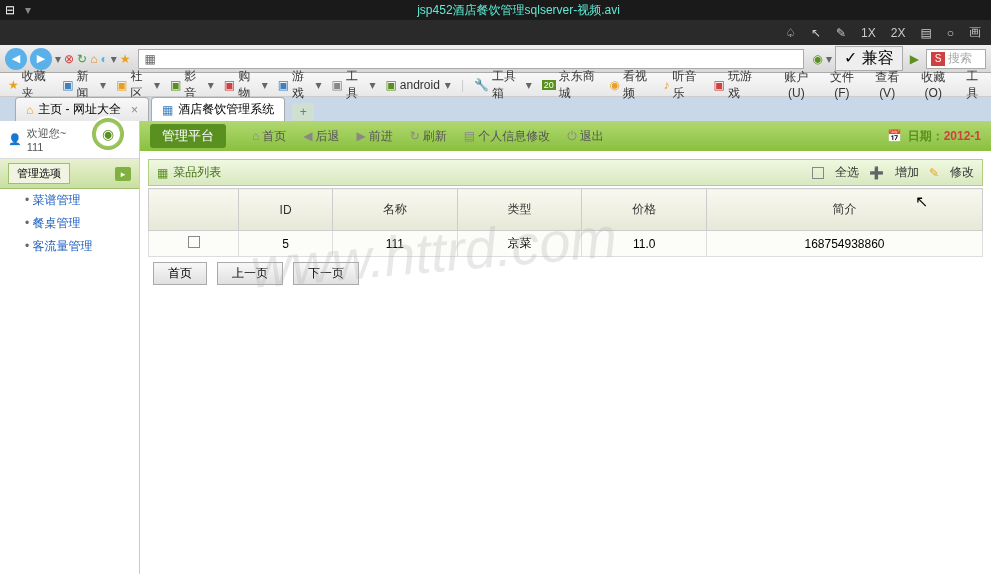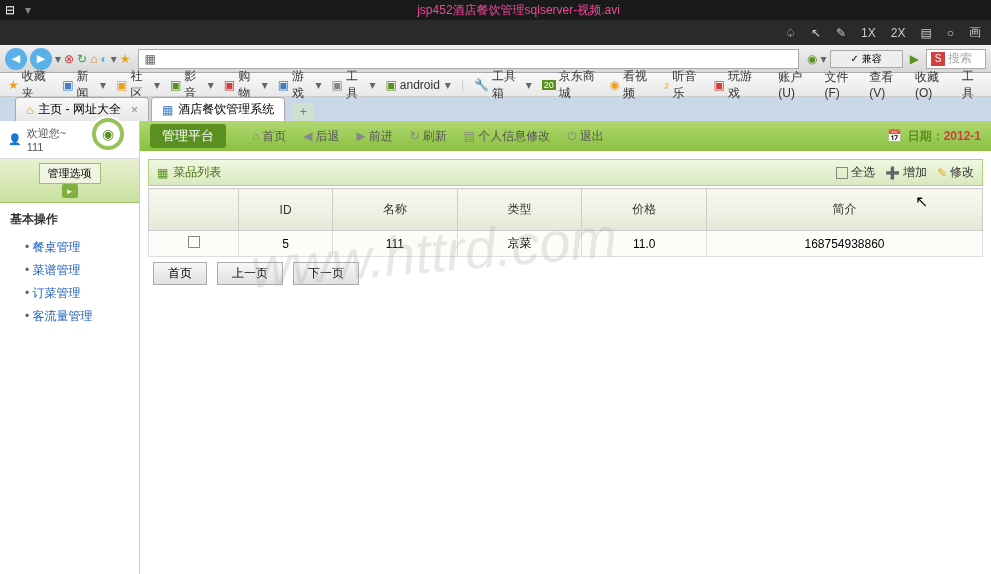--- a/index.html
+++ b/index.html
@@ -2,63 +2,63 @@
 <html><head>
   <meta charset="utf-8">
   <style>
     * { margin: 0; padding: 0; box-sizing: border-box; font-family: "Microsoft YaHei", Arial, sans-serif; }
     body { width: 991px; height: 574px; background: #fff; overflow: hidden; font-size: 12px; }
     
     
     .titlebar { background: #1a1a1a; color: #ccc; height: 20px; display: flex; align-items: center; padding: 0 5px; }
     .titlebar-menu { color: #fff; margin-right: 10px; }
     .titlebar-arrow { color: #888; margin-right: 20px; }
-    .titlebar-title { flex: 1; text-align: center; color: #ec4899; }
+    .titlebar-title { flex: 1; text-align: center; color: #5eead4; }
     
     
     .browser-toolbar { background: #2a2a2a; height: 25px; display: flex; align-items: center; justify-content: flex-end; padding: 0 10px; gap: 15px; color: #ccc; }
     .tb-icon { color: #ccc; cursor: pointer; }
     
     
     .addressbar { background: linear-gradient(#f0f0f0, #d8d8d8); height: 28px; display: flex; align-items: center; padding: 0 5px; gap: 3px; border-bottom: 1px solid #aaa; }
     .nav-btn { width: 22px; height: 22px; border-radius: 50%; display: flex; align-items: center; justify-content: center; font-size: 11px; }
     .nav-back { background: #5ab0e8; color: #fff; }
     .nav-fwd { background: #5ab0e8; color: #fff; }
     .nav-stop { color: #d04040; }
     .nav-refresh { color: #3a9c3a; }
     .nav-home { color: #d89030; }
     .url-input { flex: 1; height: 20px; border: 1px solid #aaa; background: #fff; padding: 0 5px; margin: 0 5px; display: flex; align-items: center; }
     .url-icon { color: #666; margin-right: 5px; }
-    .compat-btn { background: #eee; border: 1px solid #aaa; padding: 1px 20px; font-size: 10px; }
+    .compat-btn { background: #eee; border: 1px solid #aaa; padding: 1px 8px; font-size: 16px; }
     .search-box { width: 60px; height: 20px; border: 1px solid #aaa; background: #fff; display: flex; align-items: center; padding: 0 4px; }
     .search-s { background: #d04040; color: #fff; width: 14px; height: 14px; display: inline-flex; align-items: center; justify-content: center; font-size: 10px; margin-right: 3px; }
     
     
     .bookmarks { background: linear-gradient(#f8f8f8, #e8e8e8); height: 24px; display: flex; align-items: center; padding: 0 8px; gap: 10px; border-bottom: 1px solid #ccc; font-size: 12px; }
     .bm-item { display: flex; align-items: center; gap: 3px; cursor: pointer; color: #333; }
     .bm-star { color: #e8a020; }
     .bm-drop::after { content: "▾"; color: #666; margin-left: 2px; }
     .bm-spacer { flex: 1; }
-    .bm-right { color: #333; }
+    .bm-right { color: #333; text-align: center; }
     
     
     .tabs { background: #c8d8e8; height: 24px; display: flex; align-items: flex-end; padding: 0 5px; }
     .tab { background: linear-gradient(#f8f8f8, #e8e8e8); border: 1px solid #aaa; border-bottom: none; border-radius: 4px 4px 0 0; padding: 3px 10px; margin-right: 2px; display: flex; align-items: center; gap: 5px; font-size: 12px; }
     .tab.active { background: #fff; }
     .tab-close { color: #888; cursor: pointer; margin-left: 5px; }
     .tab-new { width: 22px; height: 18px; background: #d0e0d0; border-radius: 3px; display: flex; align-items: center; justify-content: center; color: #5a8a5a; margin-left: 5px; cursor: pointer; }
     
     
     .app { display: flex; height: 454px; }
     .sidebar { width: 140px; background: #fff; border-right: 1px solid #ccc; }
     .logo-circle { width: 36px; height: 36px; border-radius: 50%; background: radial-gradient(#c0e080, #80b040); border: 2px solid #fff; position: absolute; left: 70px; top: 10px; z-index: 10; display: flex; align-items: center; justify-content: center; }
     .logo-inner { width: 24px; height: 24px; border-radius: 50%; background: #fff; display: flex; align-items: center; justify-content: center; color: #5a9020; font-size: 14px; }
     .welcome { padding: 5px 8px; font-size: 11px; color: #555; display: flex; align-items: center; gap: 5px; border-bottom: 1px solid #ddd; }
     .welcome-icon { color: #888; }
-    .mgmt-option { background: linear-gradient(#e8f0d0, #c8e0a0); padding: 4px 8px; display: flex; align-items: center; justify-content: space-between; border-bottom: 1px solid #a0c070; flex-direction: column; }
+    .mgmt-option { background: linear-gradient(#e8f0d0, #c8e0a0); padding: 4px 8px; display: flex; align-items: center; justify-content: space-between; border-bottom: 1px solid #a0c070; }
     .mgmt-btn { background: #f0f4e0; border: 1px solid #a0c070; padding: 2px 8px; font-size: 11px; }
     .mgmt-expand { width: 16px; height: 14px; background: #80b040; border-radius: 2px; display: flex; align-items: center; justify-content: center; color: #fff; font-size: 9px; }
     .sidebar-section { padding: 8px 10px; font-weight: bold; color: #333; }
     .sidebar-list { list-style: none; padding: 0 10px 0 25px; }
     .sidebar-list li { padding: 3px 0; color: #2060c0; cursor: pointer; font-size: 12px; }
     .sidebar-list li::before { content: "• "; color: #666; }
     
     .main { flex: 1; display: flex; flex-direction: column; }
     .main-header { background: linear-gradient(#b0d870, #8ac040); height: 30px; display: flex; align-items: center; padding: 0 10px; gap: 5px; position: relative; }
     .platform-badge { background: #5a9020; color: #fff; padding: 3px 12px; border-radius: 3px; font-size: 13px; margin-right: 15px; }
@@ -66,21 +66,21 @@
     .hdr-icon { color: #888; }
     .hdr-spacer { flex: 1; }
     .date-label { color: #5a9020; font-size: 12px; font-weight: bold; }
     .date-val { color: #d04040; }
     
     .content-area { flex: 1; background: #fff; padding: 8px; }
     .list-header { background: linear-gradient(#f0f8e0, #d8e8c0); border: 1px solid #b0d080; padding: 4px 8px; display: flex; align-items: center; justify-content: space-between; }
     .list-title { display: flex; align-items: center; gap: 5px; color: #447018; font-size: 12px; }
     .list-title-icon { color: #5a9020; }
     .list-actions { display: flex; align-items: center; gap: 10px; font-size: 12px; }
-    .list-action { display: flex; align-items: center; gap: 3px; cursor: pointer; color: #333; }
+    .list-action { display: flex; align-items: center; gap: 11px; cursor: pointer; color: #333; }
     .action-checkbox { width: 12px; height: 12px; border: 1px solid #888; }
     
     table { width: 100%; border-collapse: collapse; margin-top: 2px; }
     th { background: linear-gradient(#f8f8f0, #e8e8d8); border: 1px solid #ccc; padding: 12px; font-size: 12px; font-weight: normal; color: #333; text-align: center; }
     td { border: 1px solid #ddd; padding: 4px; font-size: 12px; text-align: center; background: #fcfcf8; }
     .row-check { width: 12px; height: 12px; border: 1px solid #888; display: inline-block; }
     
     .pagination { display: flex; align-items: center; padding: 5px; gap: 10px; }
     .page-info { color: #666; font-size: 12px; flex: 1; }
     .page-btn { background: linear-gradient(#f8f8f8, #e0e0e0); border: 1px solid #aaa; padding: 2px 14px; font-size: 12px; cursor: pointer; }
@@ -211,25 +211,23 @@
 <div class="app">
   <div class="sidebar">
     <div class="welcome">
       <span class="welcome-icon">👤</span>
       <span><span>欢迎您~</span><br><span>111</span></span>
     </div>
     <div class="mgmt-option">
       <span class="mgmt-btn">管理选项</span>
       <span class="mgmt-expand">▸</span>
     </div>
-    <div class="sidebar-section">基本操作</div>
     <ul class="sidebar-list">
+      <li>菜谱管理</li>
       <li>餐桌管理</li>
-      <li>菜谱管理</li>
-      <li>订菜管理</li>
       <li>客流量管理</li>
     </ul>
   </div>
 
   <div class="main">
     <div class="main-header">
       <div class="logo-circle" style="left:-50px;top:-5px;">
           <div class="logo-inner">◉</div>
         </div>
       <span class="platform-badge">管理平台</span>

